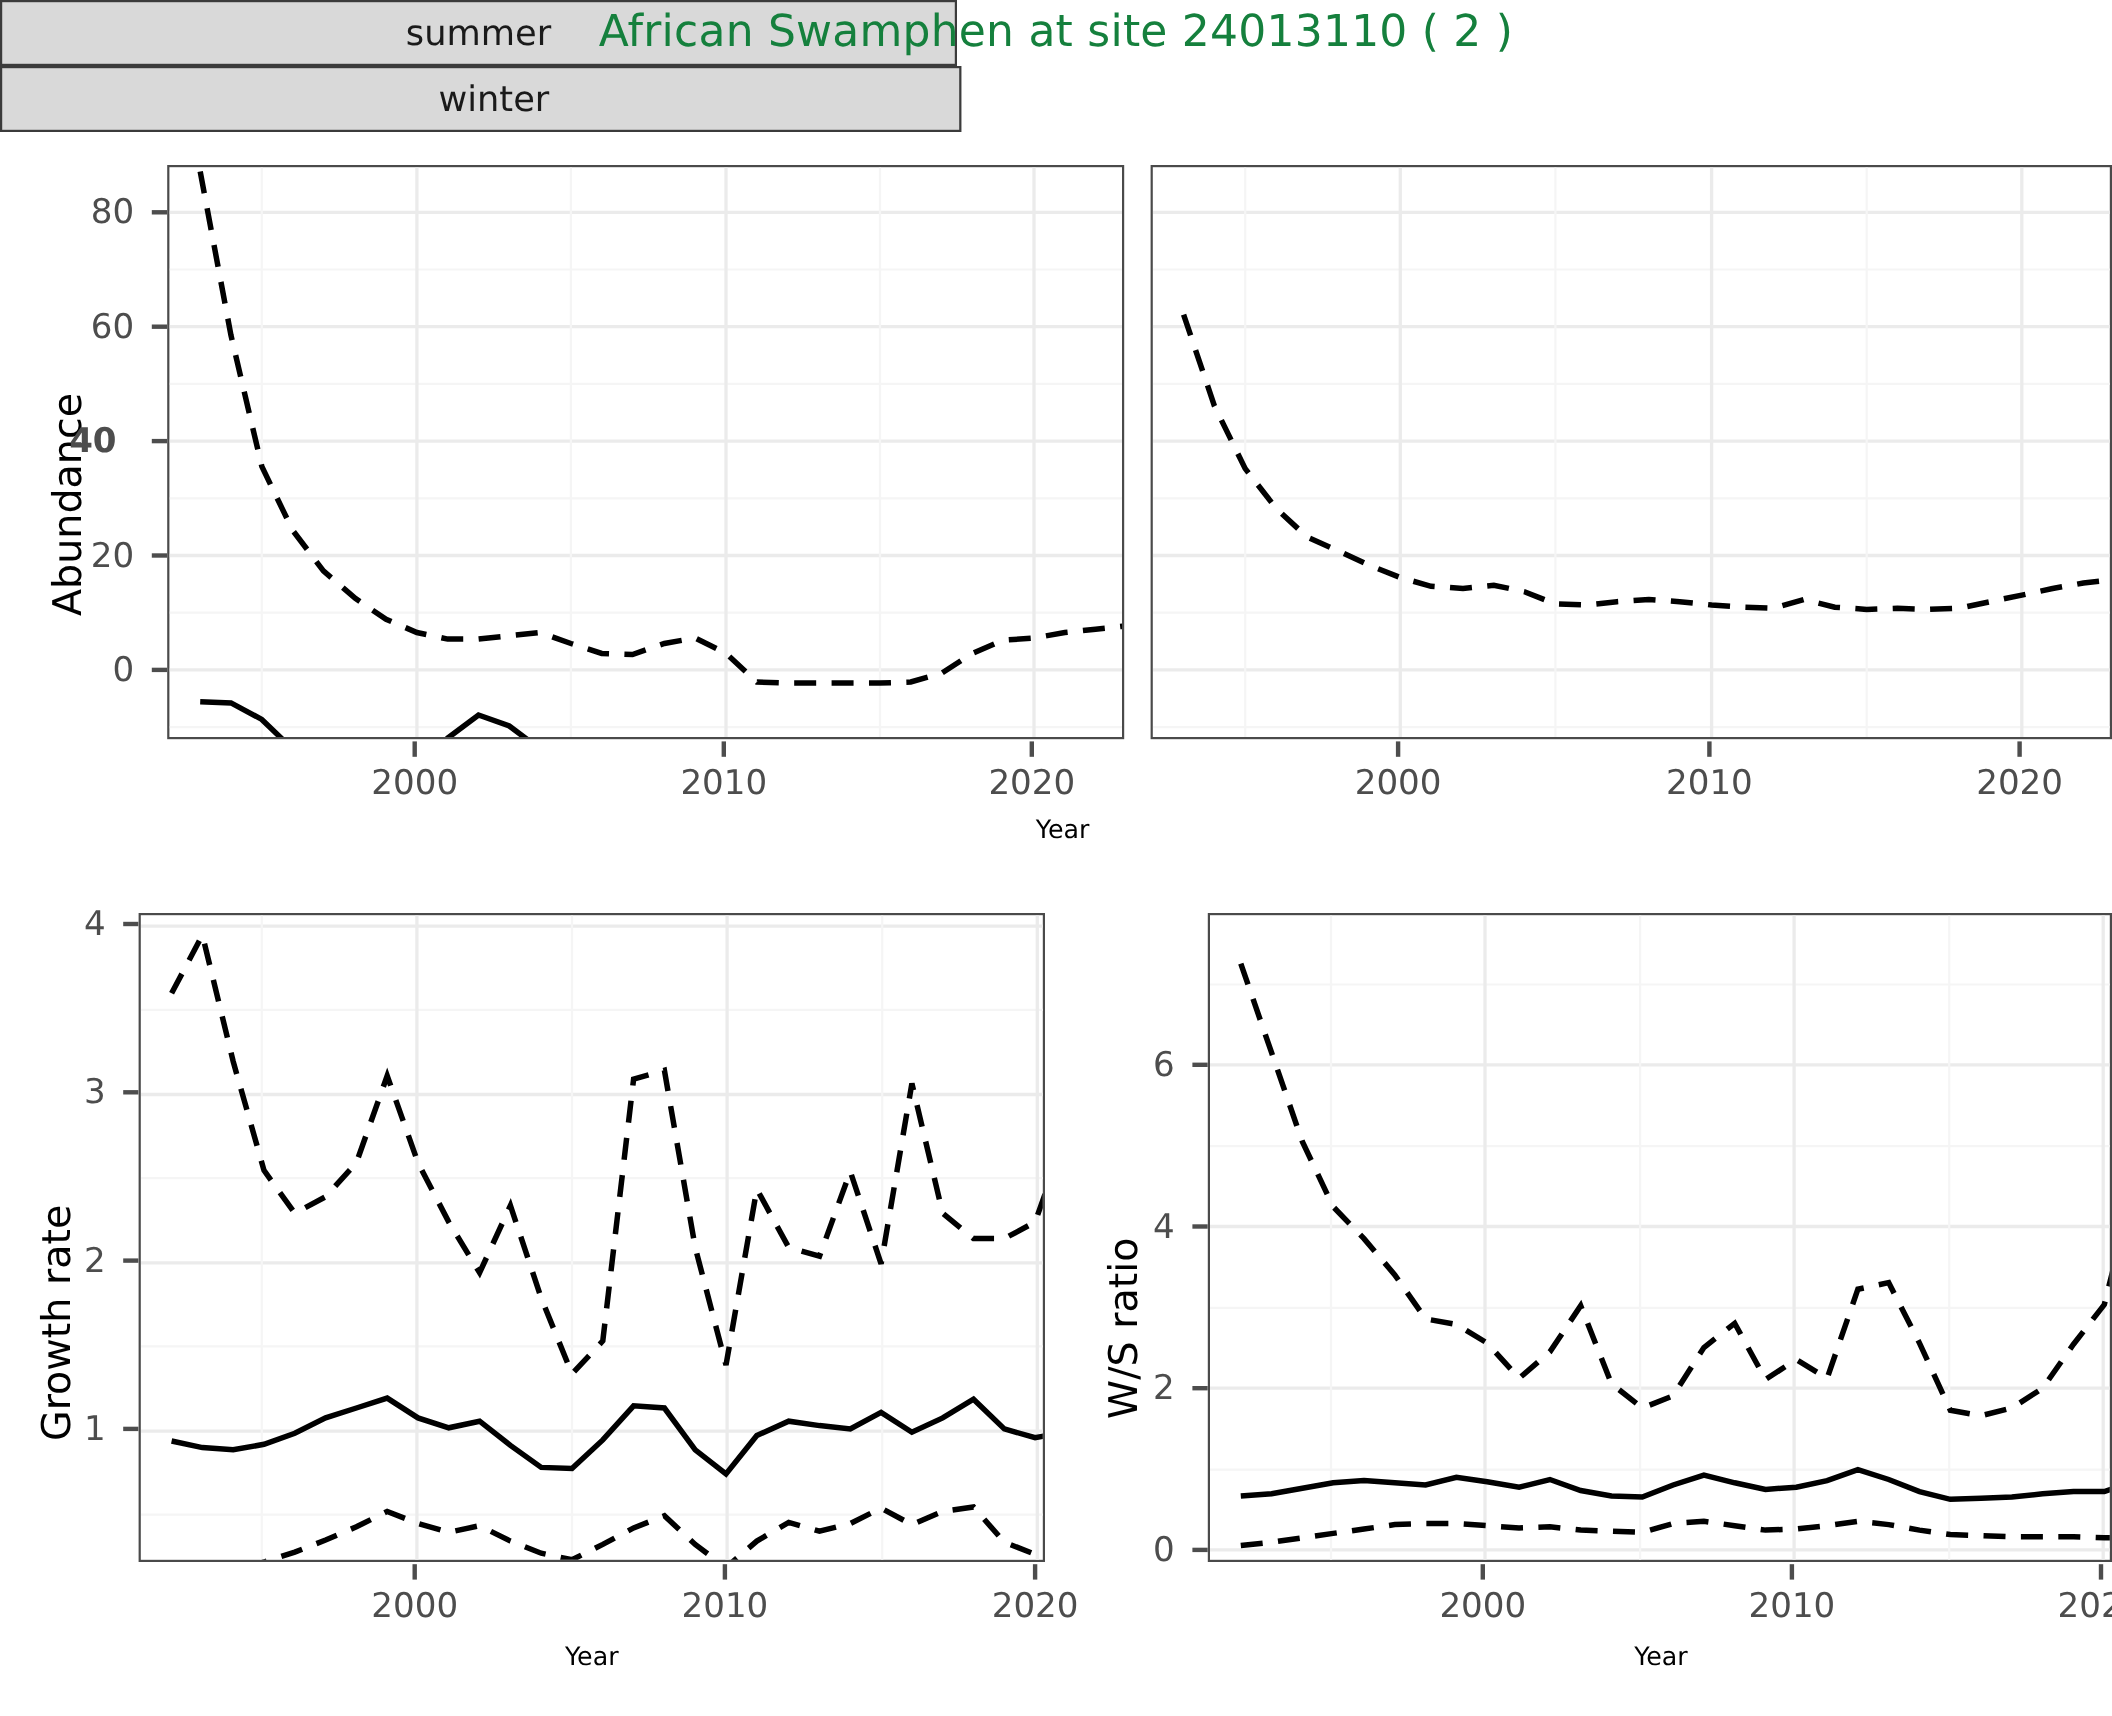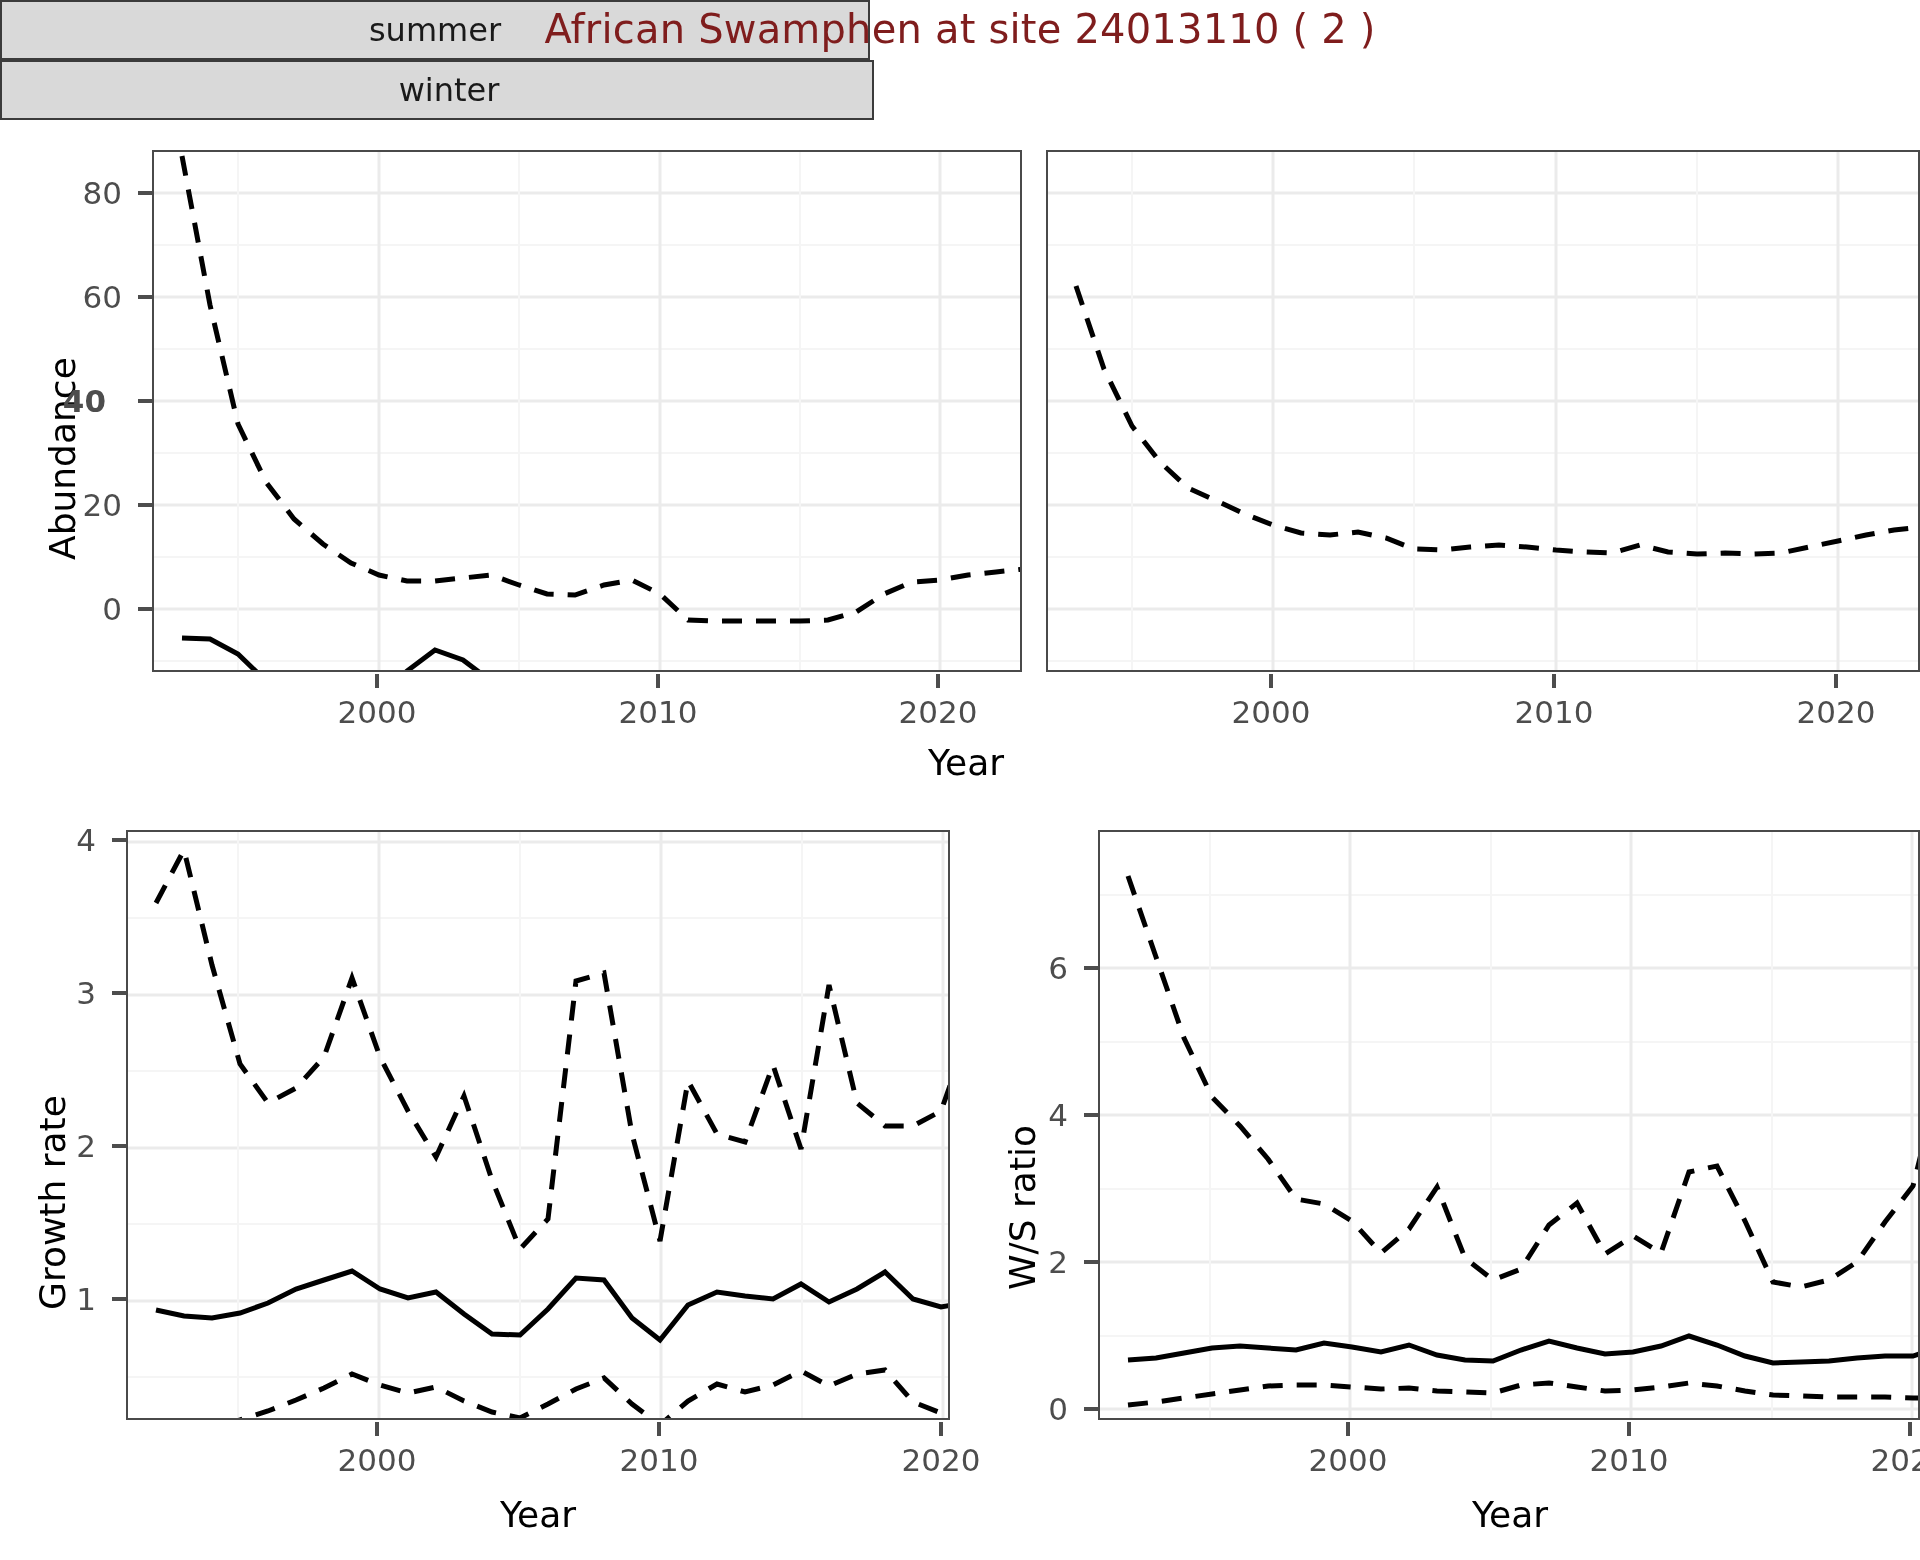--- a/index.html
+++ b/index.html
@@ -2,36 +2,36 @@
 <html><head>
 <meta charset="utf-8">
 <style>
   html,body{margin:0;padding:0;background:#ffffff;}
   body{width:1920px;height:1560px;font-family:"DejaVu Sans",sans-serif;color:#000;overflow:hidden;}
   .page{position:relative;width:1920px;height:1560px;}
 
   
   .chart-title{
     position:absolute;left:0;top:6px;width:1920px;text-align:center;
-    font-size:40px;letter-spacing:0.2px;color:#7f1d1d;
+    font-size:40px;letter-spacing:0.2px;color:#15803d;
   }
   .strip{
     background:#d9d9d9;border:2px solid #3b3b3b;
     box-sizing:border-box;display:flex;align-items:center;justify-content:center;
     font-size:32px;color:#1a1a1a;
   }
   .plotbox{
     position:absolute;box-sizing:border-box;background:#ffffff;
     border:2px solid #4a4a4a;overflow:hidden;
   }
   .axis-title-y{
     position:absolute;transform:rotate(-90deg);transform-origin:left top;
     font-size:36px;color:#000;white-space:nowrap;
   }
-  .axis-title-x{position:absolute;font-size:36px;color:#000;text-align:center;}
+  .axis-title-x{position:absolute;font-size:23px;color:#000;text-align:center;}
   .ytick{position:absolute;font-size:31px;color:#4d4d4d;text-align:right;white-space:nowrap;}
   .xtick{position:absolute;font-size:31px;color:#4d4d4d;text-align:center;white-space:nowrap;}
   .tickmark{position:absolute;background:#4d4d4d;}
   svg{display:block;}
 </style>
 </head>
 <body>
 
 <div class="page">
 

